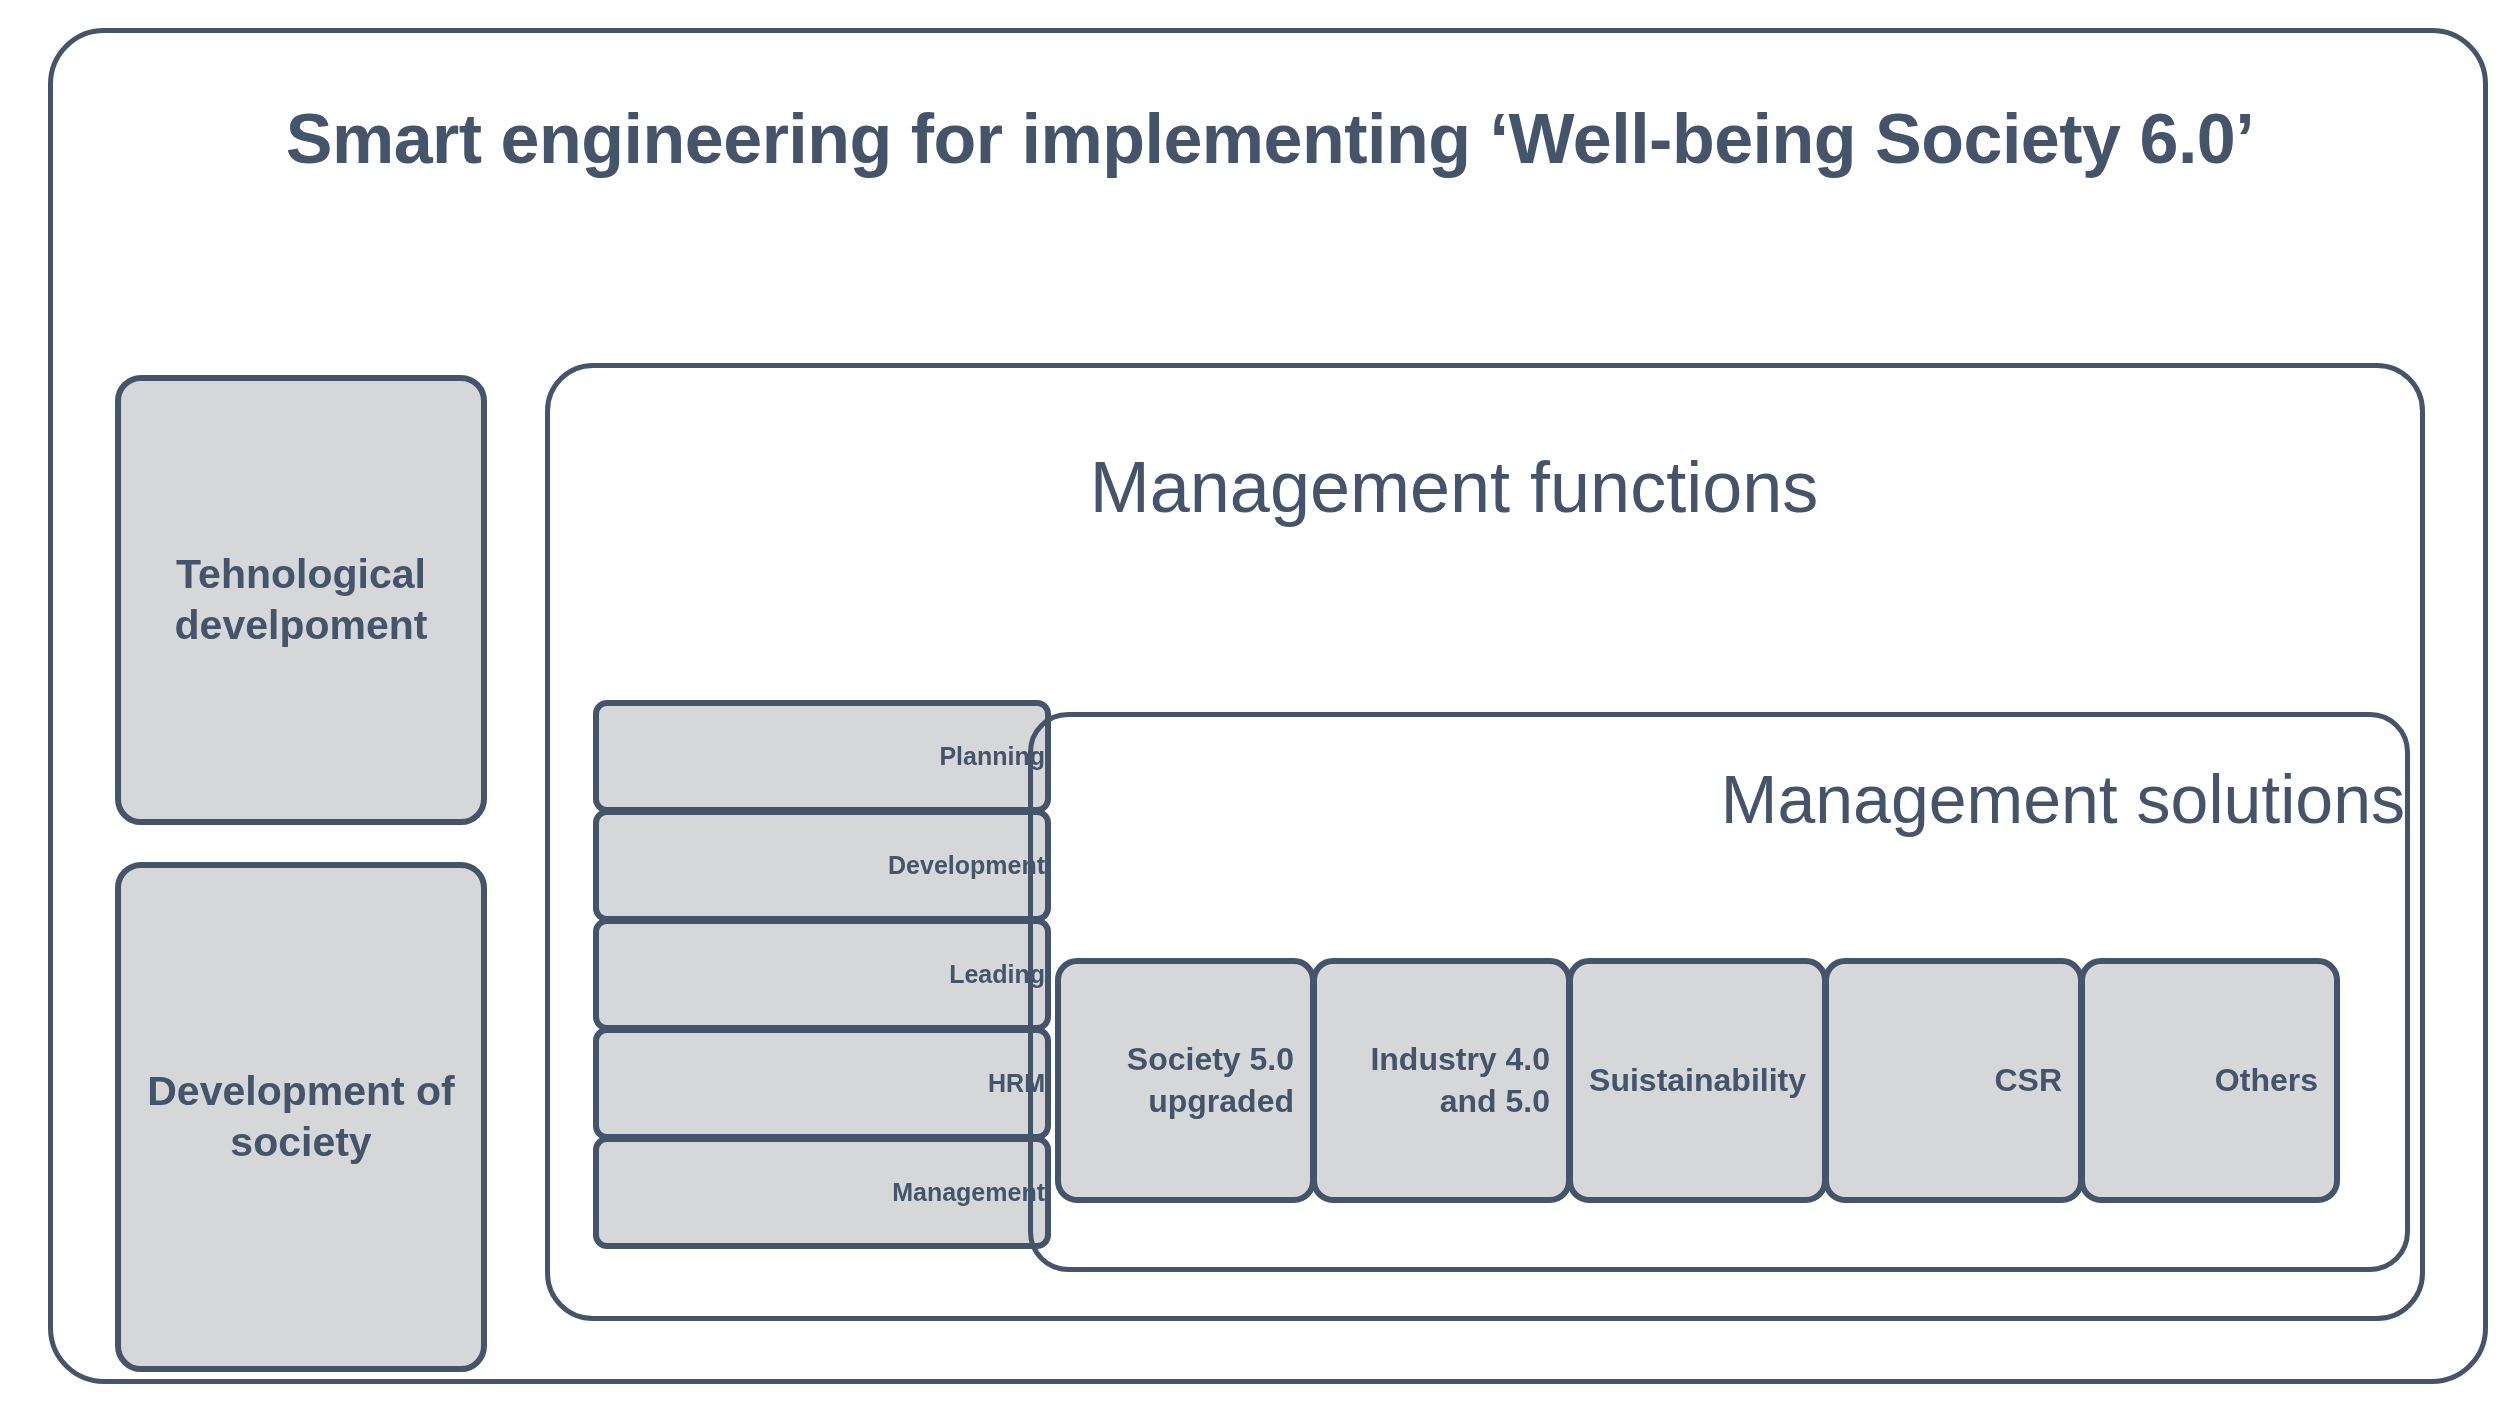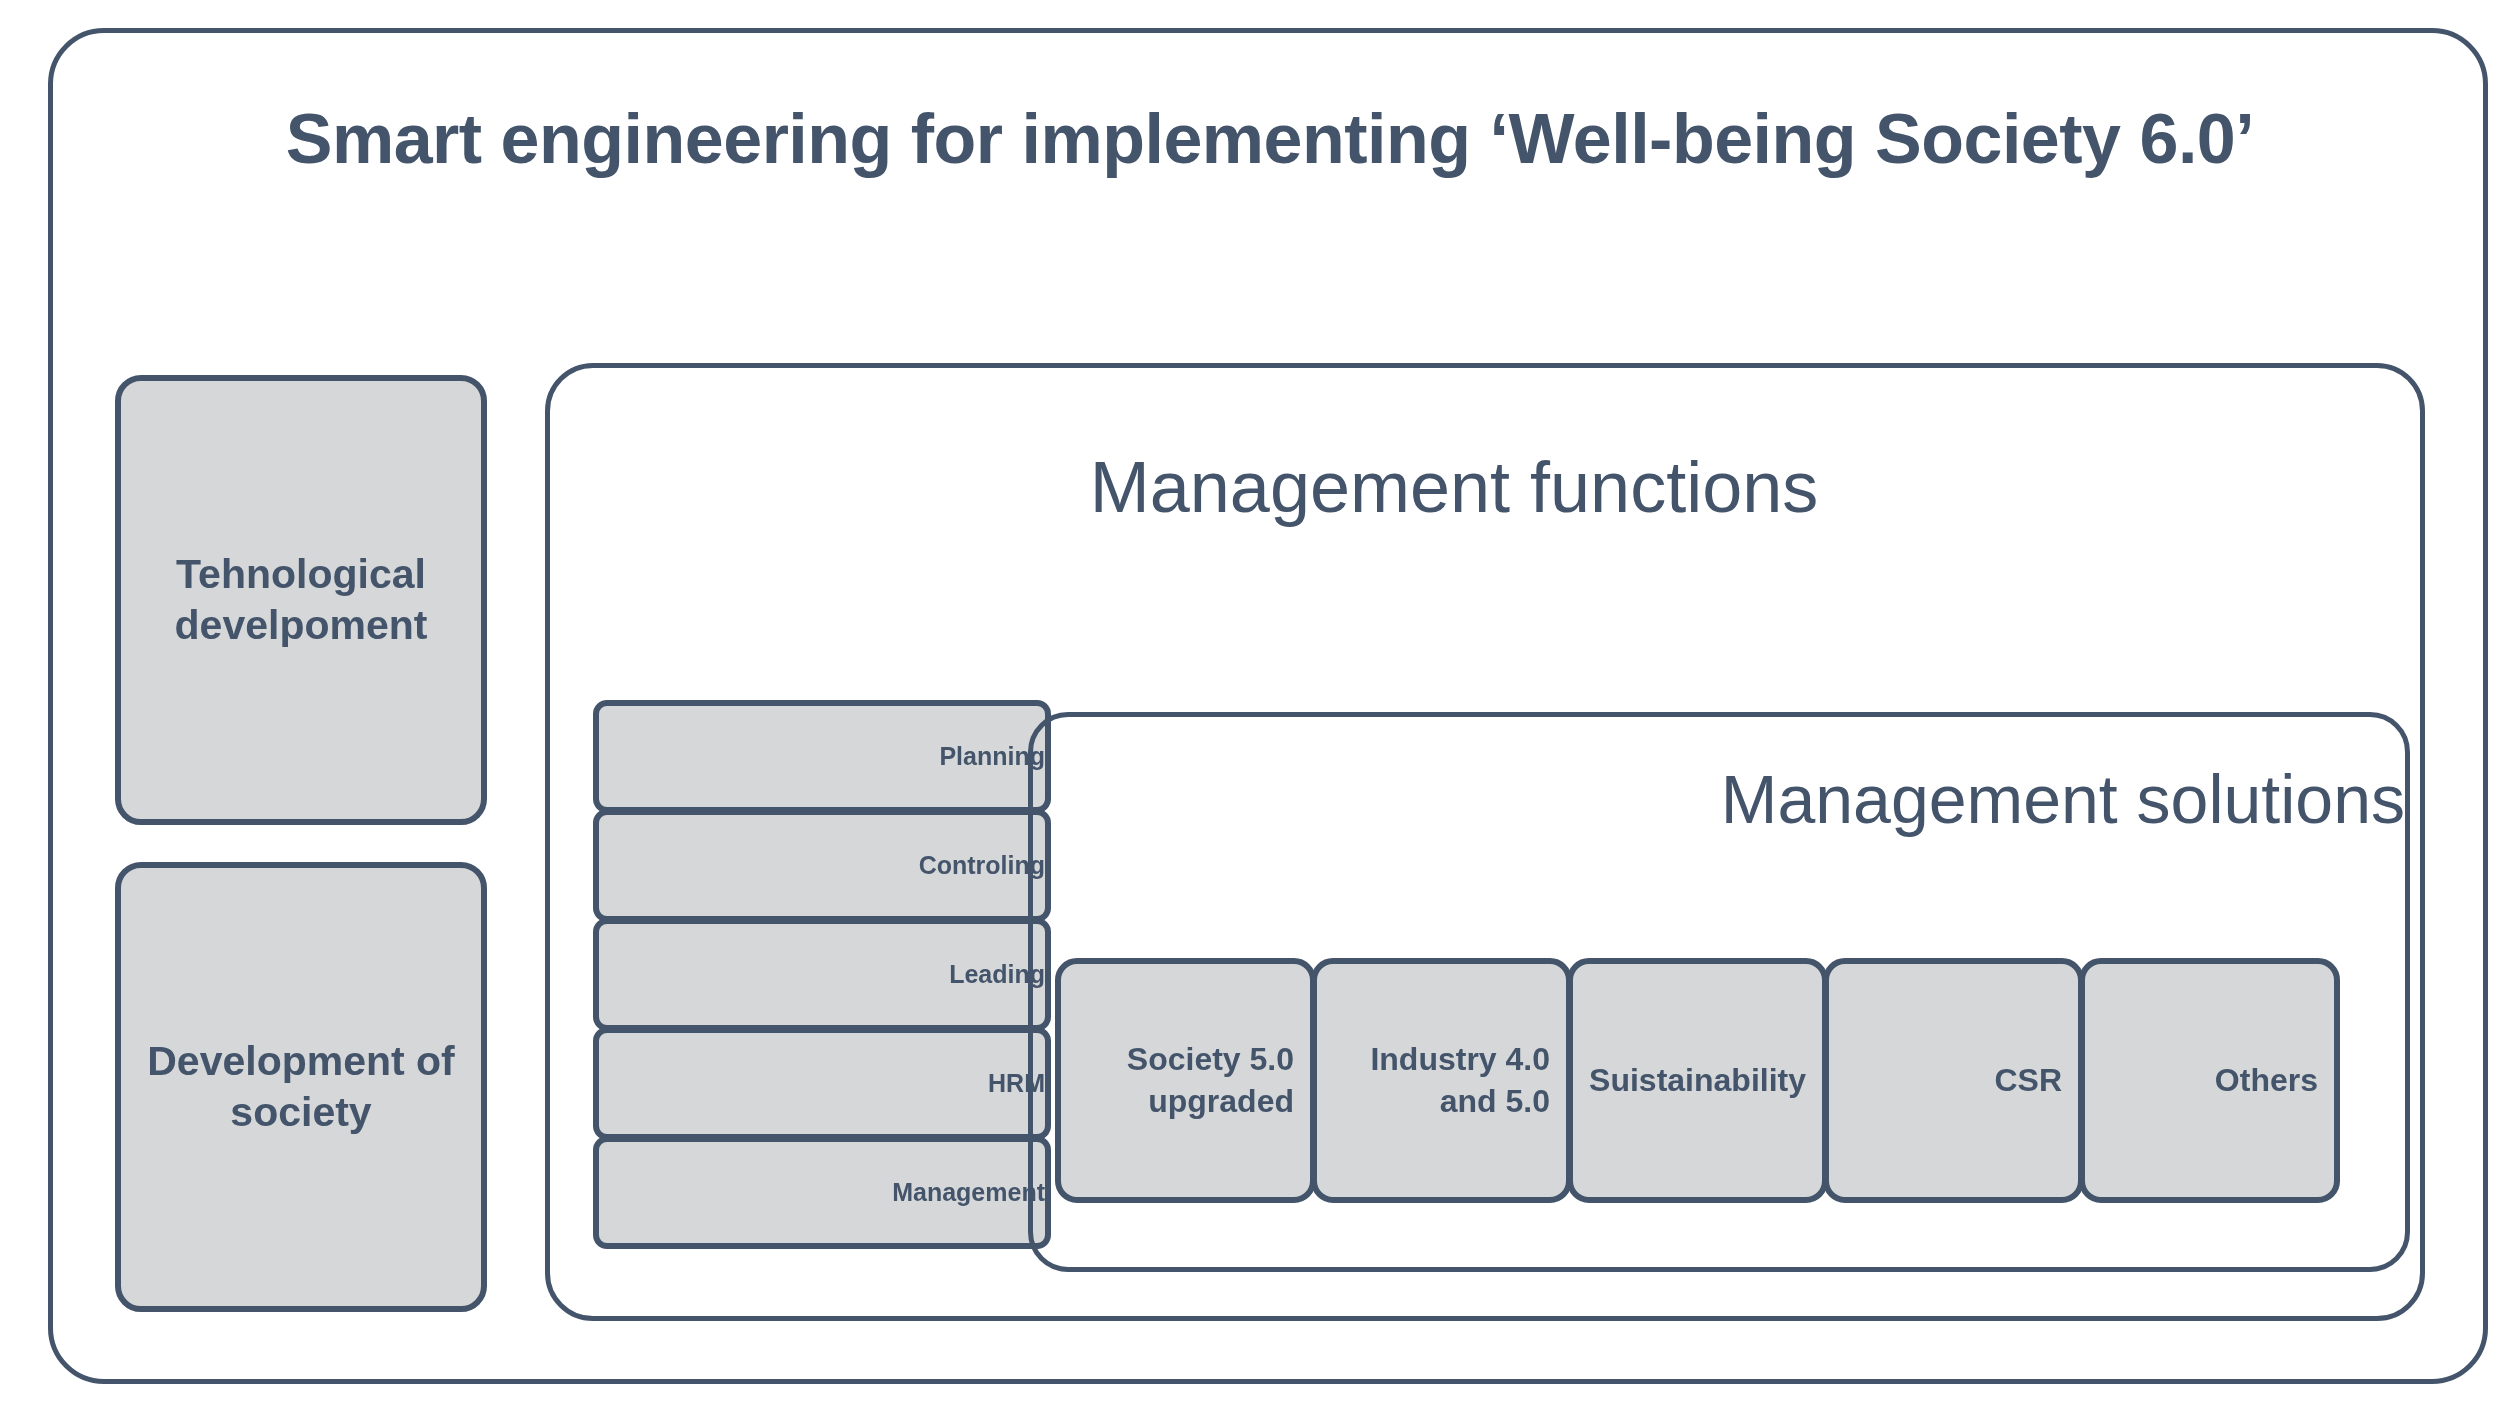--- a/index.html
+++ b/index.html
@@ -60,21 +60,21 @@
     align-items: center;
     justify-content: center;
     text-align: center;
     font-size: 41px;
     font-weight: bold;
     color: #44546A;
     line-height: 1.25;
     padding: 0 14px;
   }
   .left-box-1 { top: 375px;  height: 450px; }
-  .left-box-2 { top: 862px;  height: 450px; }
+  .left-box-2 { top: 862px;  height: 510px; }
 
   
   .functions-frame {
     position: absolute;
     left: 545px;
     top: 363px;
     width: 1880px;
     height: 958px;
     border: 5px solid #44546A;
     border-radius: 48px;
@@ -193,21 +193,21 @@
 
   <div class="functions-frame">
     <div class="functions-heading">Management functions</div>
   </div>
 
   <div class="function-stack">
     <div class="function-chip">
       <span>Planning</span>
     </div>
     <div class="function-chip">
-      <span>Controling</span>
+      <span>Development</span>
     </div>
     <div class="function-chip">
       <span>Leading</span>
     </div>
     <div class="function-chip">
       <span>HRM</span>
     </div>
     <div class="function-chip">
       <span>Management</span>
     </div>

